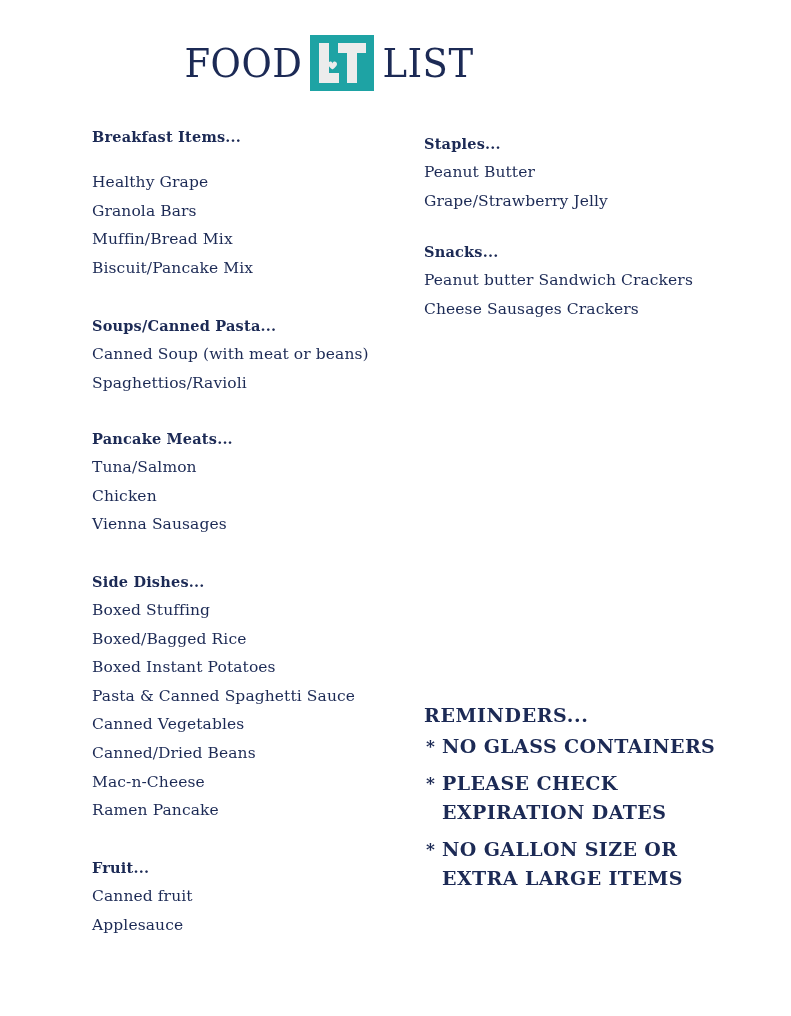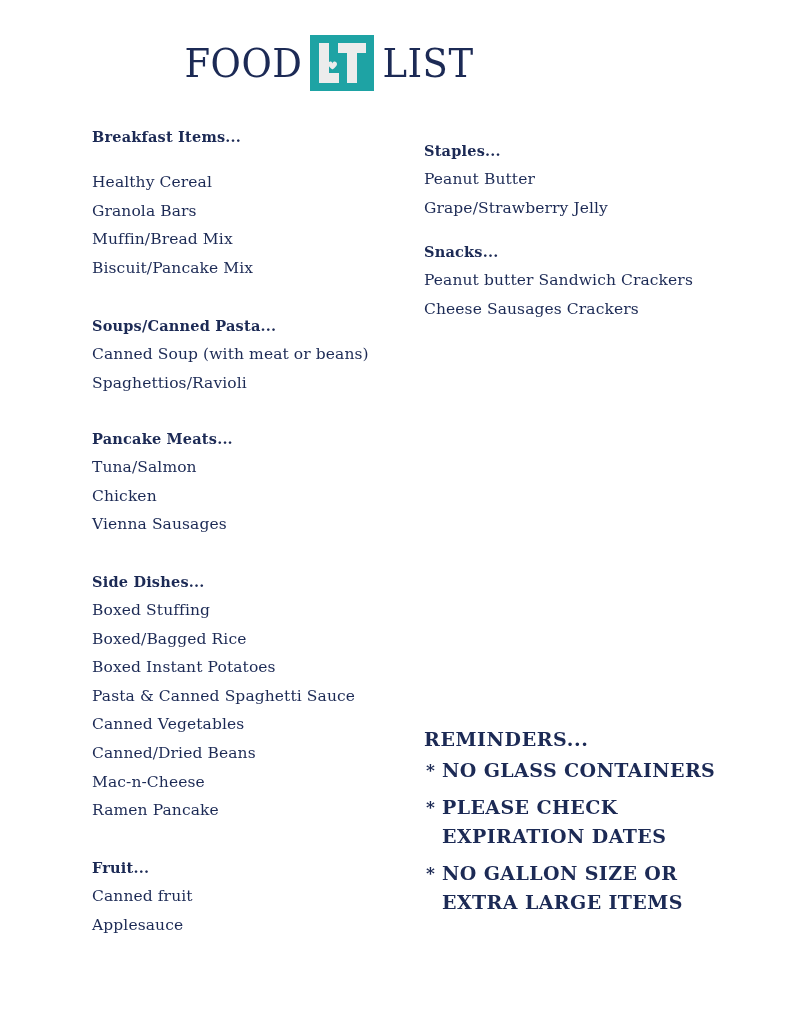--- a/index.html
+++ b/index.html
@@ -70,21 +70,20 @@
       height: 28.6px;
       line-height: 28.6px;
       white-space: nowrap;
       letter-spacing: 0.1px;
     }
     .reminders {
       position: absolute;
       left: 424px;
       top: 698px;
       width: 340px;
-      margin-top: 24px;
     }
     .rem-title {
       font-weight: bold;
       font-size: 19px;
       height: 34px;
       line-height: 34px;
       letter-spacing: 0.6px;
       white-space: nowrap;
     }
     .rem-item {
@@ -121,21 +120,21 @@
       <path d="M27 29 C27 26 23 25.5 22.5 28.5 C22 25.5 18 26 18 29 C18 31.5 22.5 34.5 22.5 34.5 C22.5 34.5 27 31.5 27 29 Z" fill="#ececec"></path>
     </svg>
   </span>
   <span class="title-word">LIST</span>
 </div>
 
 <div class="col col-left">
 
   <div class="section" style="top:122px;">
     <div class="section-title spaced">Breakfast Items...</div>
-    <div class="item">Healthy Cereal</div>
+    <div class="item">Healthy Grape</div>
     <div class="item">Granola Bars</div>
     <div class="item">Muffin/Bread Mix</div>
     <div class="item">Biscuit/Pancake Mix</div>
   </div>
 
   <div class="section" style="top:311px;">
     <div class="section-title">Soups/Canned Pasta...</div>
     <div class="item">Canned Soup (with meat or beans)</div>
     <div class="item">Spaghettios/Ravioli</div>
   </div>
@@ -160,21 +159,21 @@
   </div>
 
   <div class="section" style="top:853px;">
     <div class="section-title">Fruit...</div>
     <div class="item">Canned fruit</div>
     <div class="item">Applesauce</div>
   </div>
 </div>
 
 <div class="col col-right">
-  <div class="section" style="top:136px;">
+  <div class="section" style="top:129px;">
     <div class="section-title">Staples...</div>
     <div class="item">Peanut Butter</div>
     <div class="item">Grape/Strawberry Jelly</div>
   </div>
 
   <div class="section" style="top:237px;">
     <div class="section-title">Snacks...</div>
     <div class="item">Peanut butter Sandwich Crackers</div>
     <div class="item">Cheese Sausages Crackers</div>
   </div>

